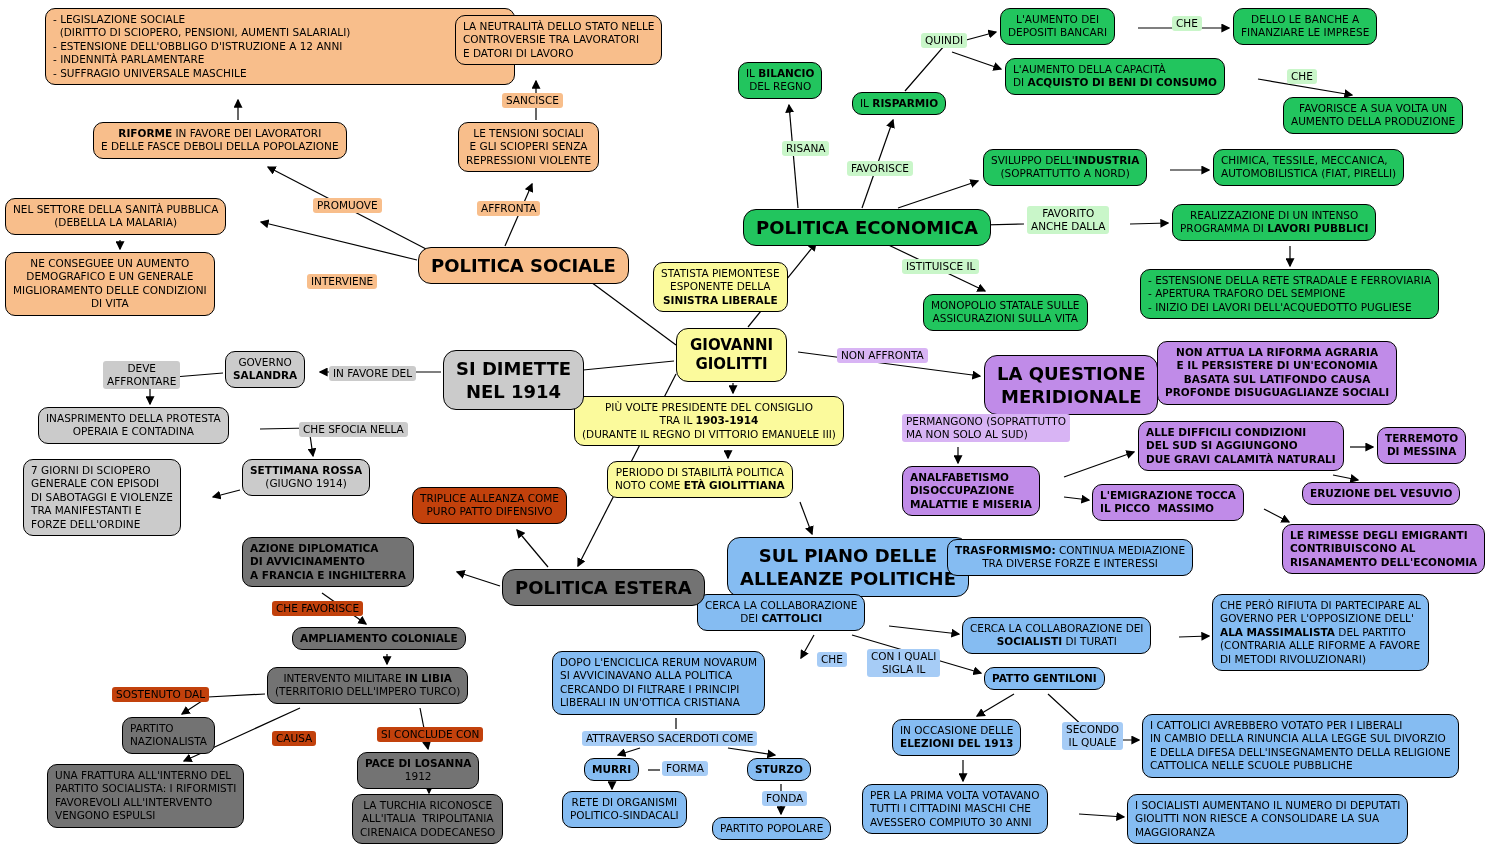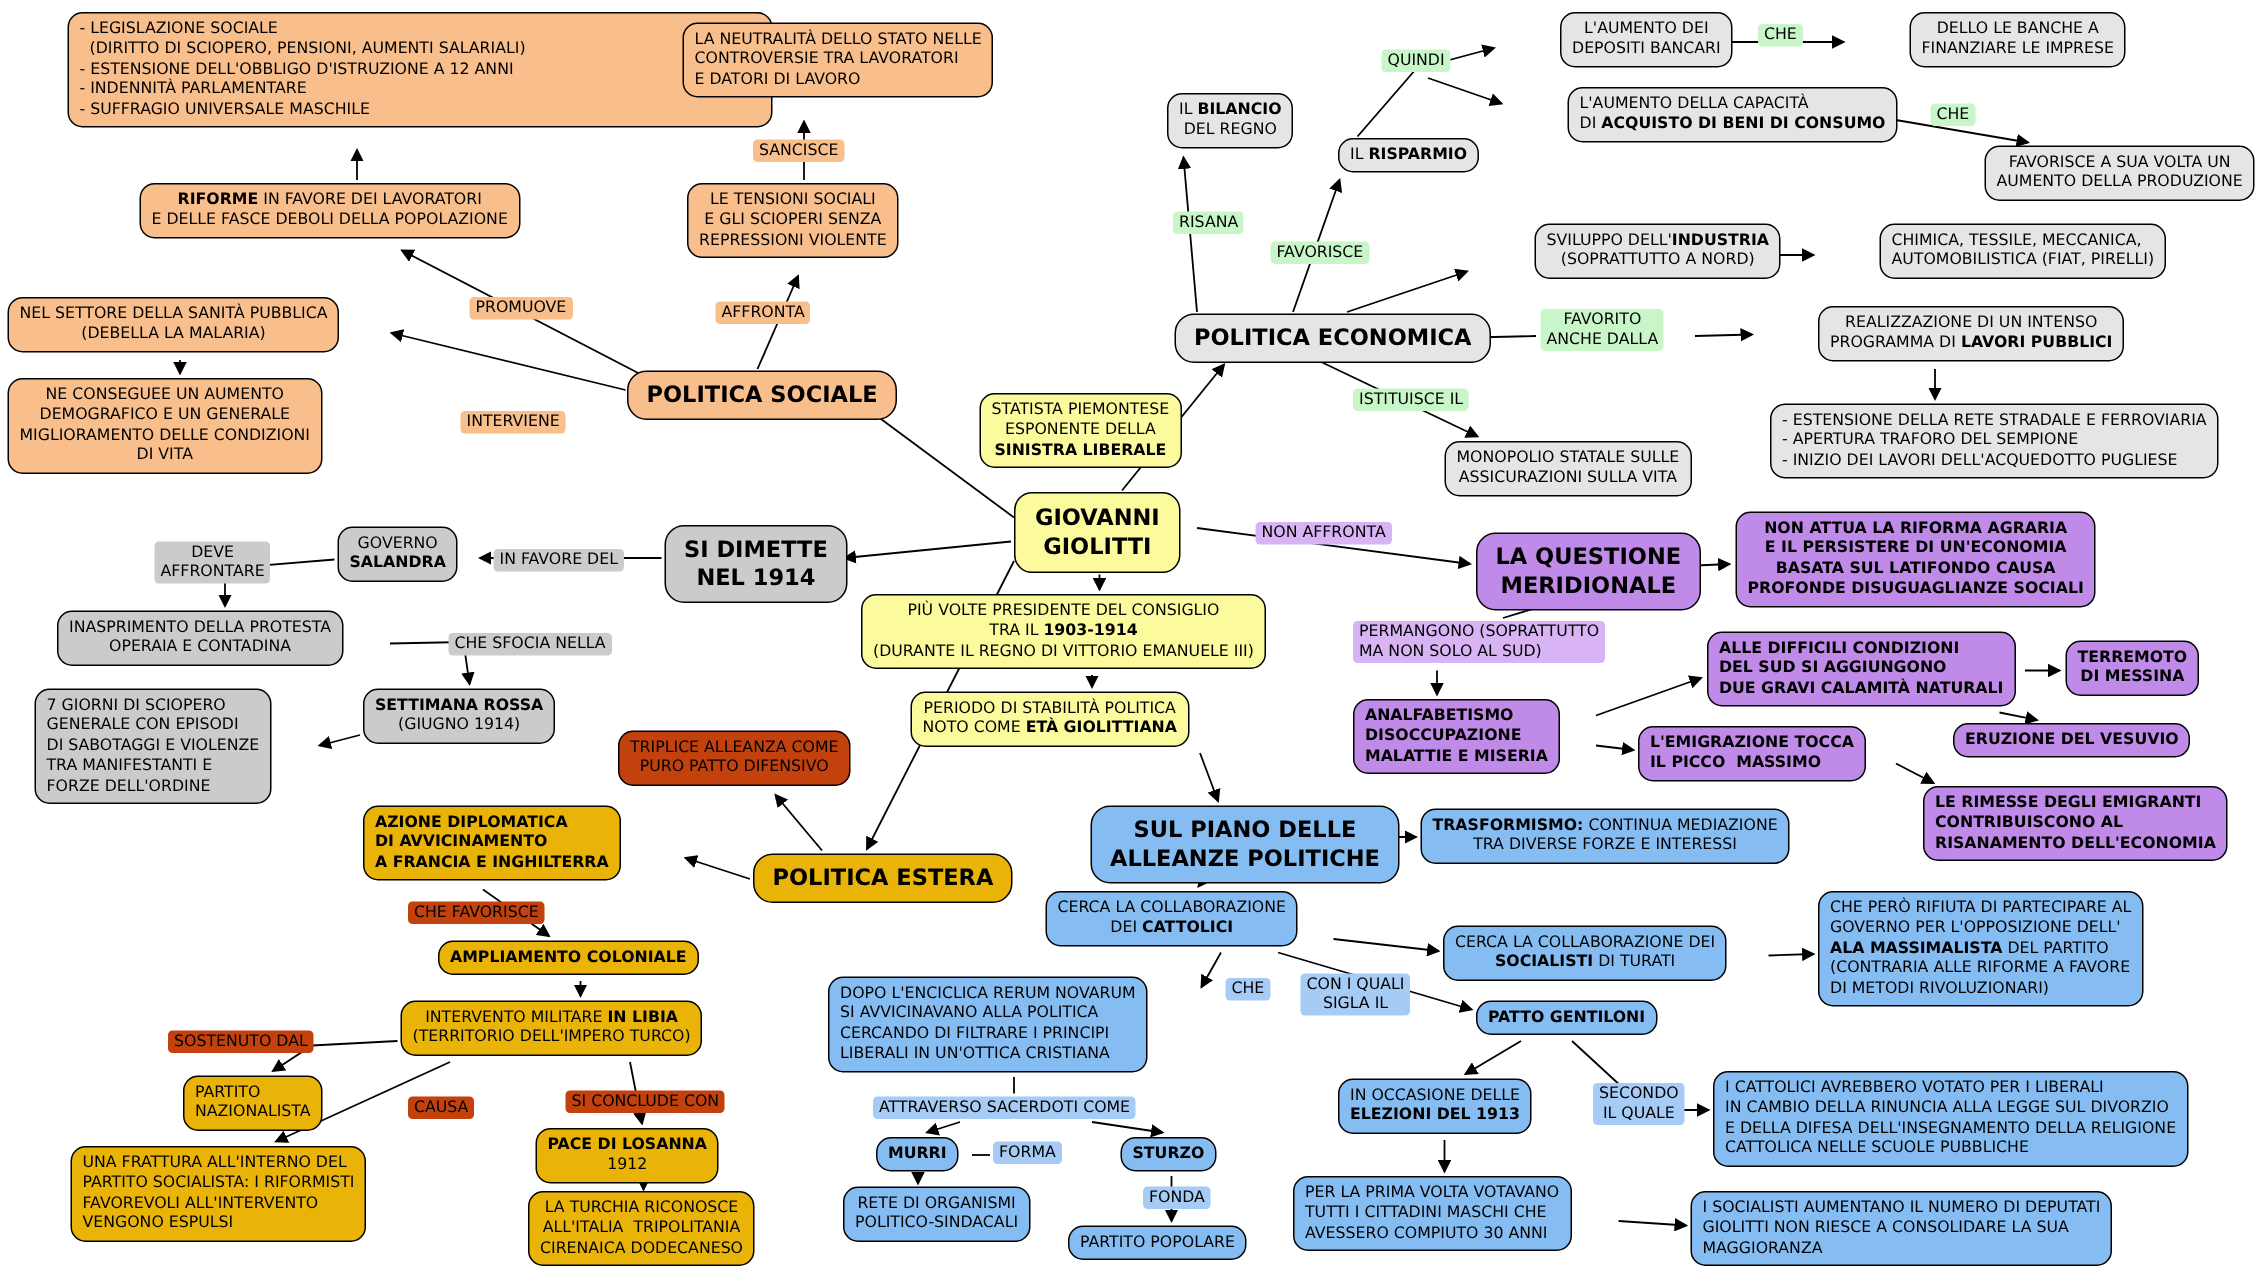--- a/index.html
+++ b/index.html
@@ -9,32 +9,32 @@
   svg.edges { position:absolute; left:0; top:0; z-index:0; }
   svg.edges line, svg.edges polyline { stroke:#000; stroke-width:1.2; fill:none; }
   svg.edges .arr { marker-end:url(#ah); }
   .node { position:absolute; z-index:1; border:1px solid #000; border-radius:10px;
           padding:4px 7px; font-size:10.5px; line-height:1.28; color:#000;
           text-align:center; white-space:pre-wrap; }
   .lbl  { position:absolute; z-index:2; border:none; border-radius:3px;
           padding:1px 4px; font-size:10.5px; line-height:1.22; color:#000;
           text-align:center; white-space:pre-wrap; }
   .left { text-align:left; }
-  .heading { font-weight:bold; font-size:15px; padding:6px 12px; border-radius:13px; }
+  .heading { font-weight:bold; font-size:18px; padding:6px 12px; border-radius:13px; }
   .big  { font-weight:bold; font-size:15px; padding:7px 13px; border-radius:12px; }
   .orange   { background:#F8BE8B; }
-  .green    { background:#e5e5e5;margin-left:40px; }
+  .green    { background:#22c55e; }
   .green-l  { background:#C9F6C9; }
   .yellow   { background:#FBFA9C; }
   .gray     { background:#CBCBCB; }
   .purple   { background:#C08BE8;font-weight:bold; }
   .purple-l { background:#D8B4F4; }
   .blue     { background:#85BCF2; }
   .blue-l   { background:#A6CCF6; }
-  .olive    { background:#eab308; }
+  .olive    { background:#737373; }
   .olive-l  { background:#c2410c; }
 </style>
 </head>
 <body>
 
 <div id="map">
 
   <svg class="edges" width="1511" height="855" viewBox="0 0 1511 855">
     <defs>
       <marker id="ah" viewBox="0 0 10 10" refX="8.5" refY="5" markerWidth="7.5" markerHeight="7.5" orient="auto">

